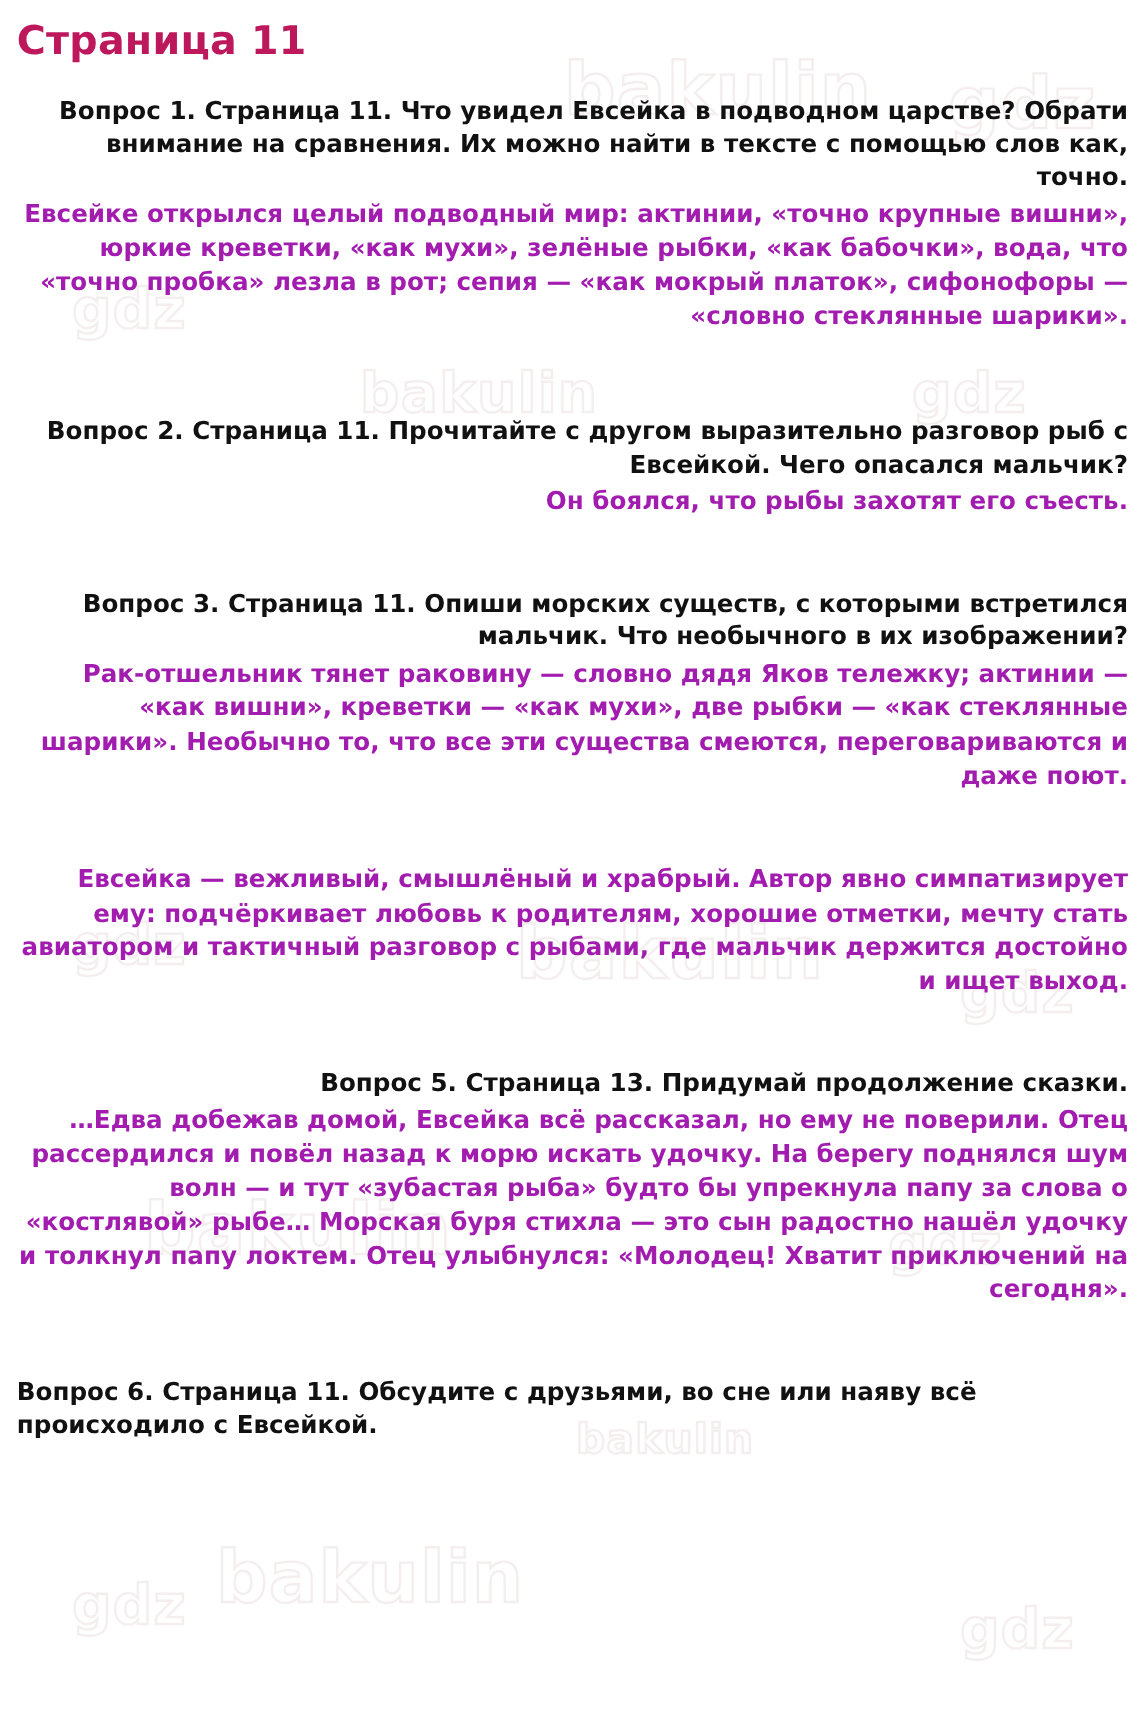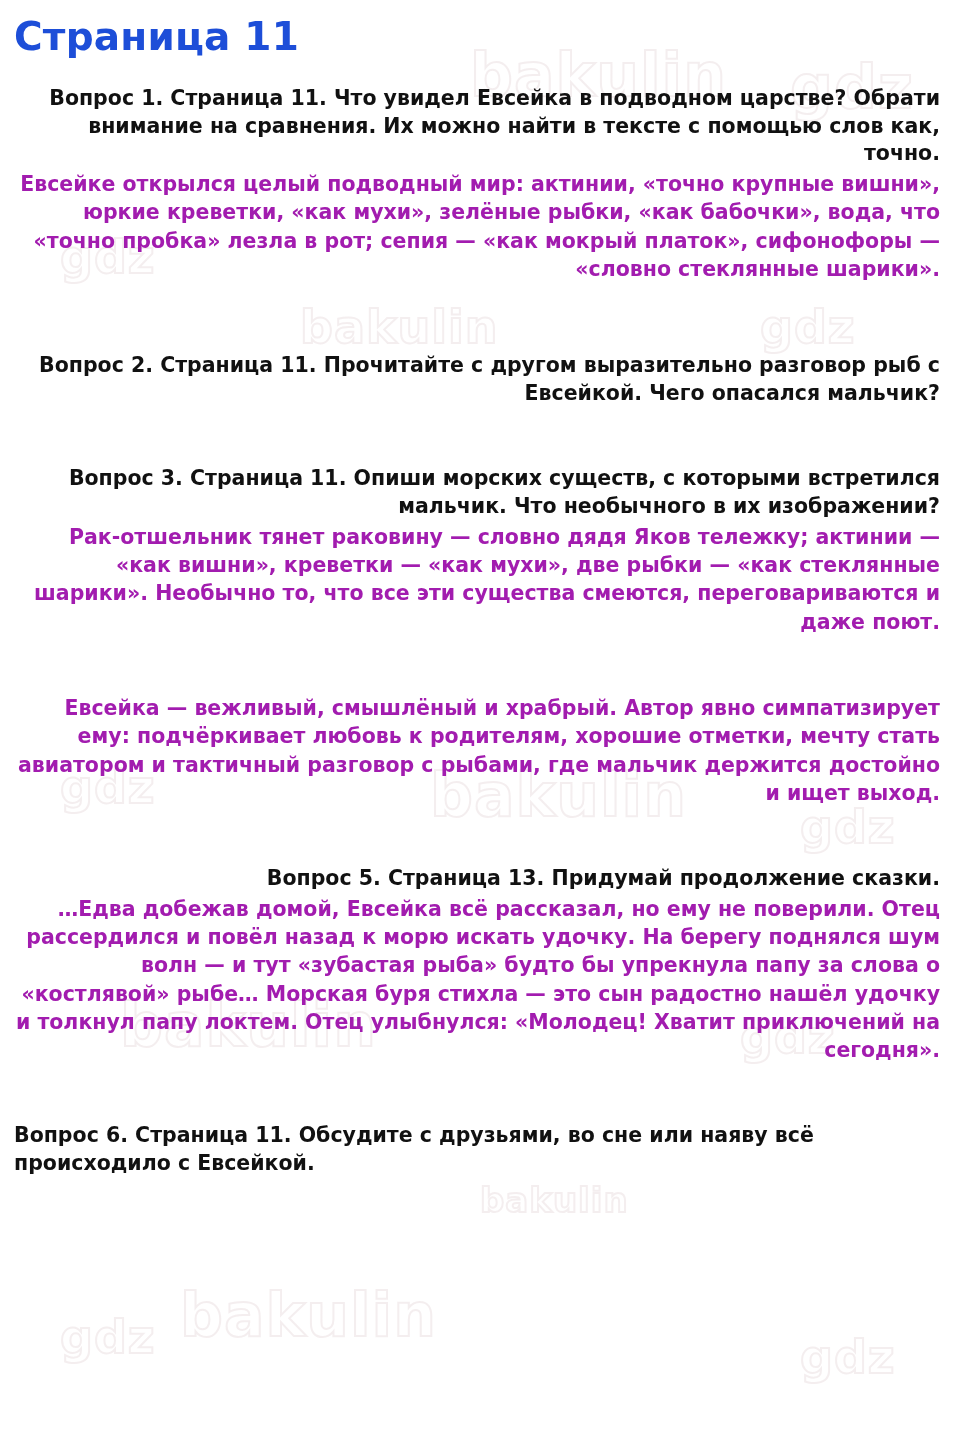--- a/index.html
+++ b/index.html
@@ -39,25 +39,25 @@
     -webkit-text-stroke: 2px rgba(195, 160, 165, 0.18);
   }
 
   .page {
     position: relative;
     z-index: 1;
     padding: 14px 16px 10px 14px;
     box-sizing: border-box;
   }
   h1.page-title {
-    font-size: 39px;
+    font-size: 33px;
     font-weight: 700;
     margin: 0 0 26px 0;
     letter-spacing: 0.2px;
-    color: #1d4ed8;
+    color: #be185d;
   }
   .qa-block {
     margin-bottom: 22px;
   }
   .q-text {
     font-size: 20.5px;
     font-weight: 700;
     line-height: 1.35;
     margin: 0 0 2px 0;
     color: #111;
@@ -95,20 +95,21 @@
 <div class="page">
   <h1 class="page-title">Страница 11</h1>
 
   <div class="qa-block gap-lg">
     <p class="q-text">Вопрос 1. Страница 11. Что увидел Евсейка в подводном царстве? Обрати внимание на сравнения. Их можно найти в тексте с помощью слов как, точно.</p>
     <p class="a-text">Евсейке открылся целый подводный мир: актинии, «точно крупные вишни», юркие креветки, «как мухи», зелёные рыбки, «как бабочки», вода, что «точно пробка» лезла в рот; сепия — «как мокрый платок», сифонофоры — «словно стеклянные шарики».</p>
   </div>
 
   <div class="qa-block gap-xl">
     <p class="q-text">Вопрос 2. Страница 11. Прочитайте с другом выразительно разговор рыб с Евсейкой. Чего опасался мальчик?</p>
+    <p class="a-text">Он боялся, что рыбы захотят его съесть.</p>
   </div>
 
   <div class="qa-block gap-xl">
     <p class="q-text">Вопрос 3. Страница 11. Опиши морских существ, с которыми встретился мальчик. Что необычного в их изображении?</p>
     <p class="a-text">Рак-отшельник тянет раковину — словно дядя Яков тележку; актинии — «как вишни», креветки — «как мухи», две рыбки — «как стеклянные шарики». Необычно то, что все эти существа смеются, переговариваются и даже поют.</p>
   </div>
 
   <div class="qa-block gap-xl">
     <p class="a-text">Евсейка — вежливый, смышлёный и храбрый. Автор явно симпатизирует ему: подчёркивает любовь к родителям, хорошие отметки, мечту стать авиатором и тактичный разговор с рыбами, где мальчик держится достойно и ищет выход.</p>
   </div>

